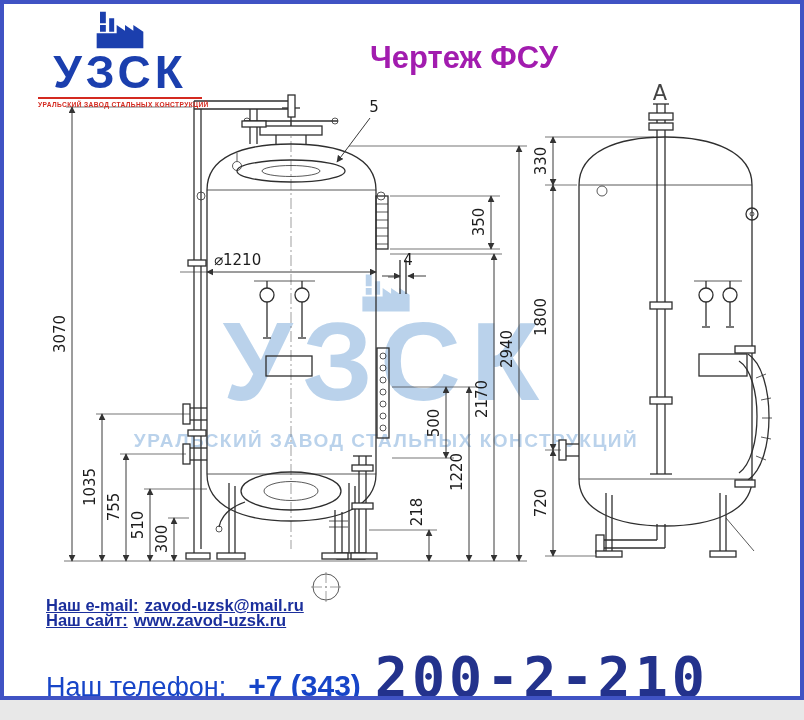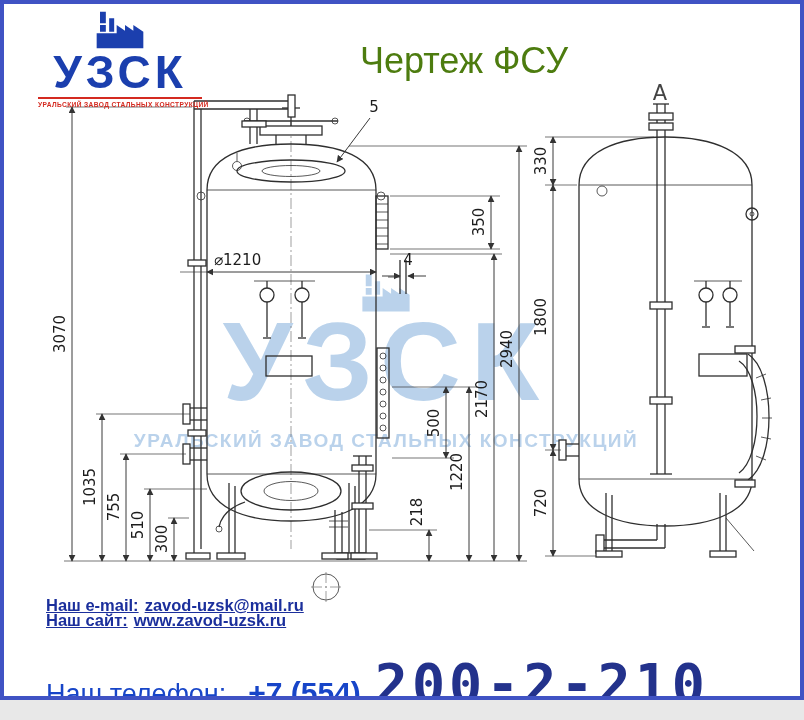--- a/index.html
+++ b/index.html
@@ -13,21 +13,21 @@
     overflow:hidden;
     font-family:"Liberation Sans",sans-serif;
   }
   
   .logo{position:absolute;left:34px;top:6px;width:164px;text-align:center;z-index:3;}
   .logo-icon{display:block;margin:0 auto -2px auto;width:56px;height:40px;color:#1b3fae;}
   .logo-text{font-size:46px;font-weight:bold;letter-spacing:4px;line-height:1.05;color:#1b3fae;}
   .logo-sub{margin-top:1px;border-top:2px solid #d42a20;padding-top:2px;
     font-size:6.6px;font-weight:bold;letter-spacing:.4px;color:#d42a20;white-space:nowrap;}
   .page-title{position:absolute;left:280px;top:36px;width:360px;text-align:center;
-    font-size:36px;font-weight:normal;color:#4d7c0f;z-index:3;}
+    font-size:31px;font-weight:bold;color:#a21caf;z-index:3;}
   
   .watermark{position:absolute;left:0;top:268px;width:764px;text-align:center;
     color:#aecbe8;opacity:.85;z-index:1;pointer-events:none;}
   .wm-icon{display:block;margin:0 auto -8px auto;width:54px;height:42px;color:#aecbe8;}
   .wm-text{font-size:112px;font-weight:bold;letter-spacing:10px;line-height:1;}
   .wm-sub{margin-top:12px;font-size:19px;font-weight:bold;letter-spacing:1.5px;white-space:nowrap;}
   
   .drawing{position:absolute;left:0;top:0;width:804px;height:720px;z-index:2;}
   .ln{stroke:#2f2f2f;stroke-width:1.3;fill:none;}
   .lnf{stroke:#2f2f2f;stroke-width:1.3;fill:#fff;}
@@ -41,21 +41,21 @@
   .contact{position:absolute;left:42px;z-index:3;font-size:16.5px;font-weight:bold;
     color:#1b2f9c;text-decoration:underline;text-align:right;}
   .contact .lbl{margin-right:6px;}
   .email-line{top:592px;}
   .site-line{top:607px;}
   .phone-row{position:absolute;left:42px;top:646px;right:16px;z-index:3;
     display:flex;align-items:baseline;}
   .phone-label{font-size:27px;font-weight:normal;color:#1745c8;}
   .phone-prefix{font-size:30px;font-weight:bold;color:#1745c8;margin-left:22px;}
   .phone-number{font-family:"DejaVu Sans Mono",monospace;font-size:55px;font-weight:bold;
-    color:#23328c;letter-spacing:4px;margin-left:14px;line-height:1;margin-top:7px;}
+    color:#23328c;letter-spacing:4px;margin-left:14px;line-height:1;}
 </style>
 </head>
 <body>
 
 <div class="page">
 
   <div class="logo">
     <svg class="logo-icon" viewBox="0 0 64 48" aria-hidden="true">
       <path fill="currentColor" d="M8,2 h7 v14 h-7 z M8,18 h7 v8 h-7 z M19,10 h6 v16 h-6 z M4,28 h56 v18 h-56 z M28,28 v-10 l10,7 v-7 l10,7 v-7 l12,8 v2 z"></path>
     </svg>
@@ -307,17 +307,17 @@
   </svg>
 
   <div class="contact email-line">
     <span class="lbl">Наш e-mail:</span><span>zavod-uzsk@mail.ru</span>
   </div>
   <div class="contact site-line">
     <span class="lbl">Наш сайт:</span><span>www.zavod-uzsk.ru</span>
   </div>
   <div class="phone-row">
     <span class="phone-label">Наш телефон:</span>
-    <span class="phone-prefix">+7 (554)</span>
+    <span class="phone-prefix">+7 (343)</span>
     <span class="phone-number">200-2-210</span>
   </div>
 
 </div>
 
 </body></html>

